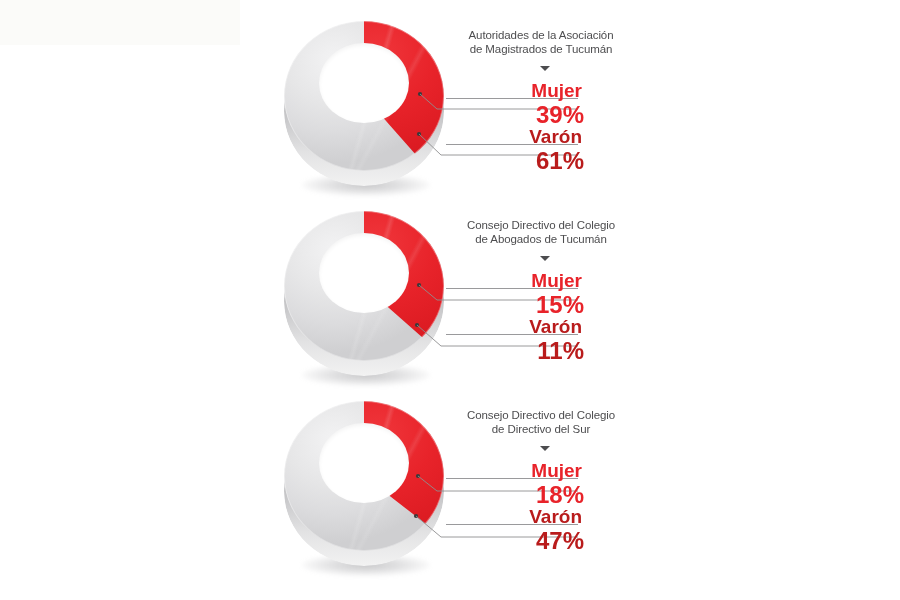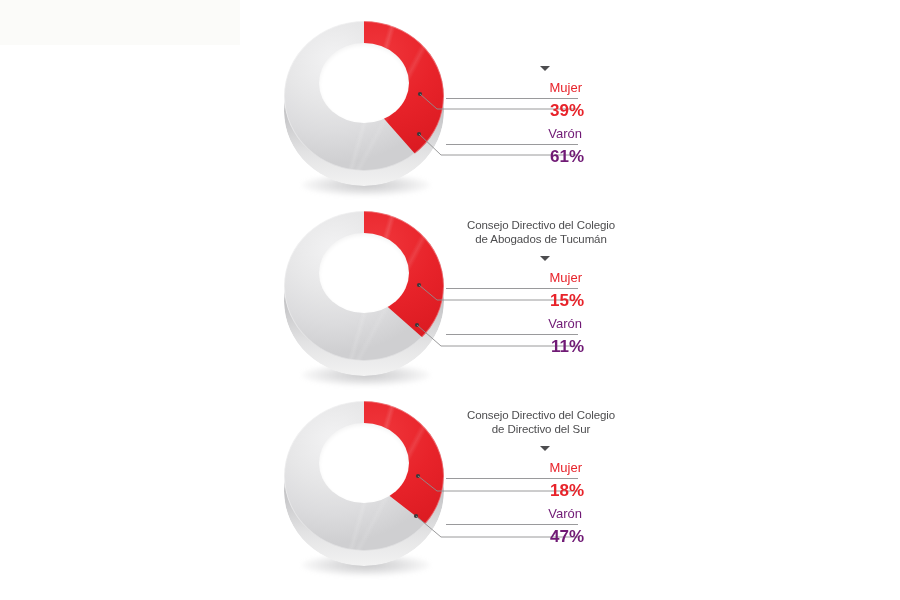--- a/index.html
+++ b/index.html
@@ -126,28 +126,28 @@
     border-right:5px solid transparent;
     border-top:5px solid #4d4d4f;
   }
 
   .row{position:absolute;width:190px;}
   .row .rule{
     position:absolute;left:0;top:0;width:132px;height:1px;background:#9a9a9c;
   }
   .row .name{
     position:absolute;right:54px;top:-18px;
-    font-size:13px;font-weight:normal;white-space:nowrap;text-align:center;
+    font-size:19px;font-weight:bold;white-space:nowrap;text-align:center;
   }
   .row .pct{
     position:absolute;right:52px;top:3px;
-    font-size:17px;font-weight:bold;white-space:nowrap;
+    font-size:24px;font-weight:bold;white-space:nowrap;
   }
   .mujer .name,.mujer .pct{color:#e8232a;}
-  .varon .name,.varon .pct{color:#701a75;}
+  .varon .name,.varon .pct{color:#b91c1c;}
 
   .row-mujer{left:0;top:84px;}
   .row-varon{left:0;top:130px;}
 
   
   .leaders{position:absolute;left:0;top:0;width:900px;height:190px;pointer-events:none;}
 </style>
 </head>
 <body>
 
@@ -173,20 +173,24 @@
     <svg class="leaders">
       <circle cx="420" cy="80" r="2.1" fill="#3a3a3c"></circle>
       <line x1="420" y1="80" x2="437" y2="95" stroke="#8e8e90" stroke-width="0.9"></line>
       <line x1="437" y1="95" x2="578" y2="95" stroke="#8e8e90" stroke-width="0.9"></line>
       <circle cx="419" cy="120" r="2.1" fill="#3a3a3c"></circle>
       <line x1="419" y1="120" x2="441" y2="141" stroke="#8e8e90" stroke-width="0.9"></line>
       <line x1="441" y1="141" x2="578" y2="141" stroke="#8e8e90" stroke-width="0.9"></line>
     </svg>
 
     <div class="label-col">
+      <div class="title">
+        <span>Autoridades de la Asociación</span><br>
+        <span>de Magistrados de Tucumán</span>
+      </div>
       <div class="tri"></div>
 
       <div class="row row-mujer mujer">
         <div class="rule"></div>
         <div class="name">Mujer</div>
         <div class="pct">39%</div>
       </div>
 
       <div class="row row-varon varon">
         <div class="rule"></div>

